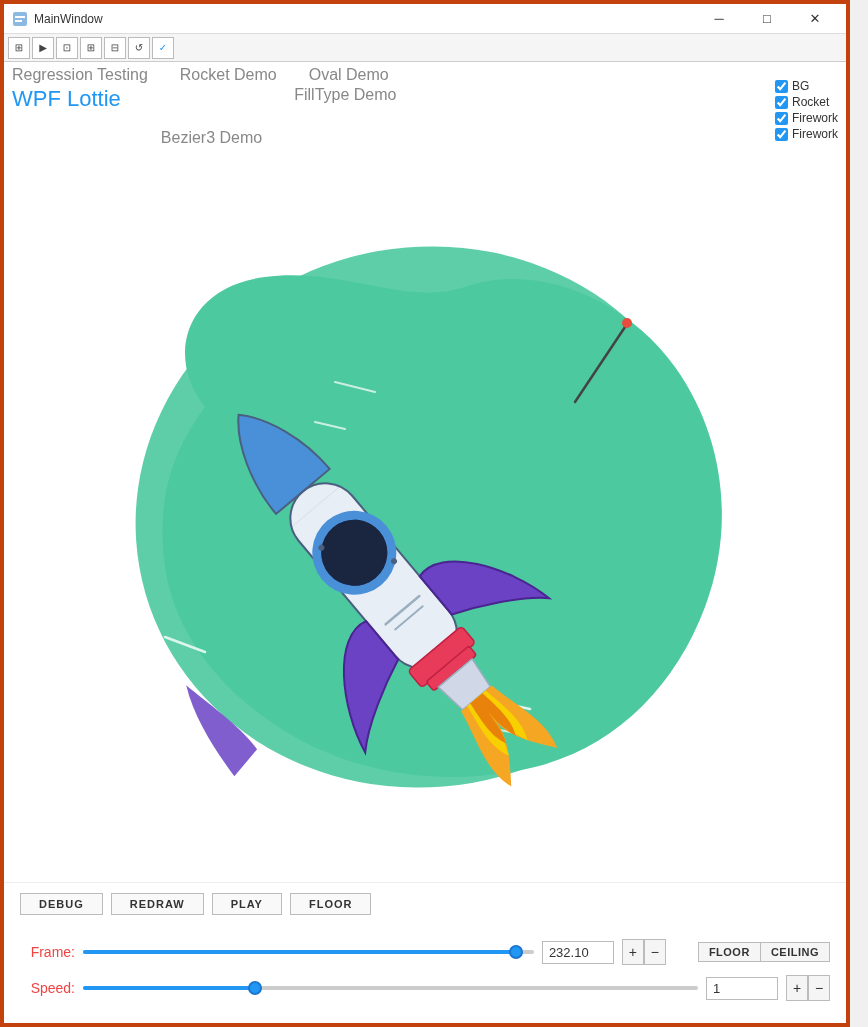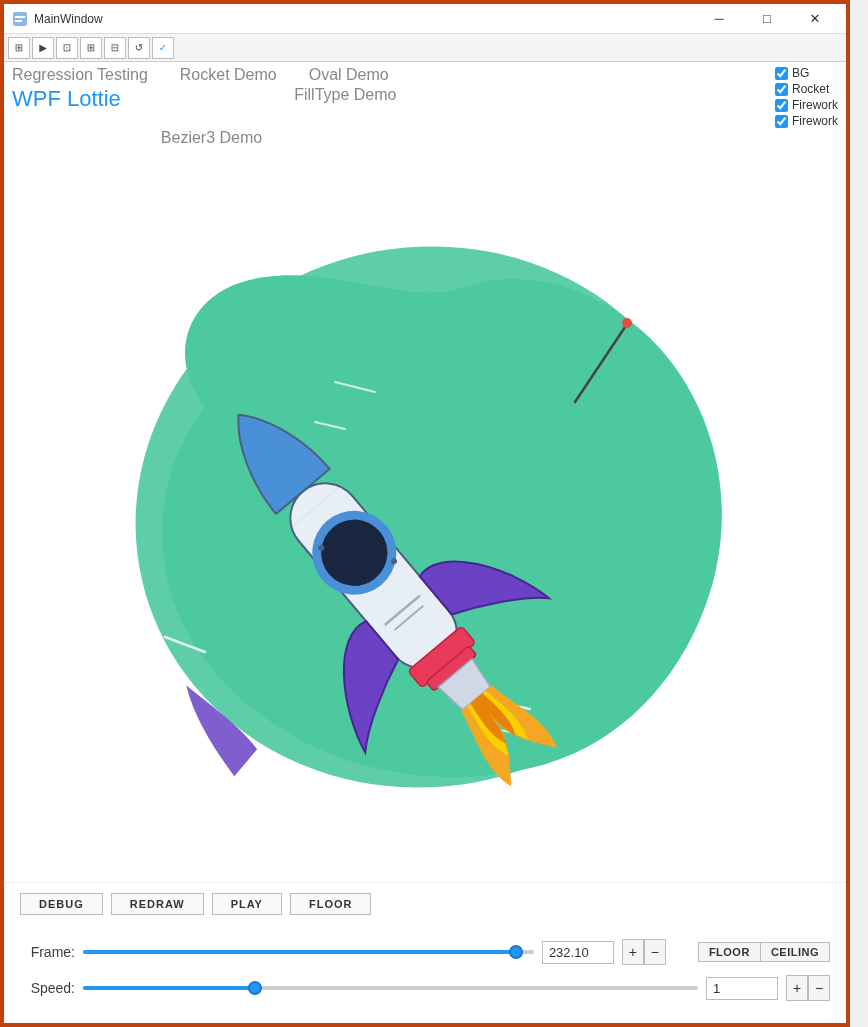--- a/index.html
+++ b/index.html
@@ -101,21 +101,21 @@
     .menu-row {
       display: flex;
       width: 100%;
       margin-bottom: 2px;
     }
 
     
     .checkbox-panel {
       position: absolute;
       right: 8px;
-      top: 4px;
+      top: 17px;
       display: flex;
       flex-direction: column;
       gap: 2px;
     }
     .checkbox-item {
       display: flex;
       align-items: center;
       gap: 4px;
       font-size: 12px;
       color: #333;
@@ -167,21 +167,21 @@
     }
 
     .slider-row {
       display: flex;
       align-items: center;
       gap: 8px;
       margin-bottom: 10px;
     }
     .slider-label {
       font-size: 14px;
-      color: #404040;
+      color: #ef4444;
       width: 55px;
       text-align: right;
     }
     .slider-track {
       flex: 1;
       height: 4px;
       background: #ccc;
       border-radius: 2px;
       position: relative;
       cursor: pointer;

